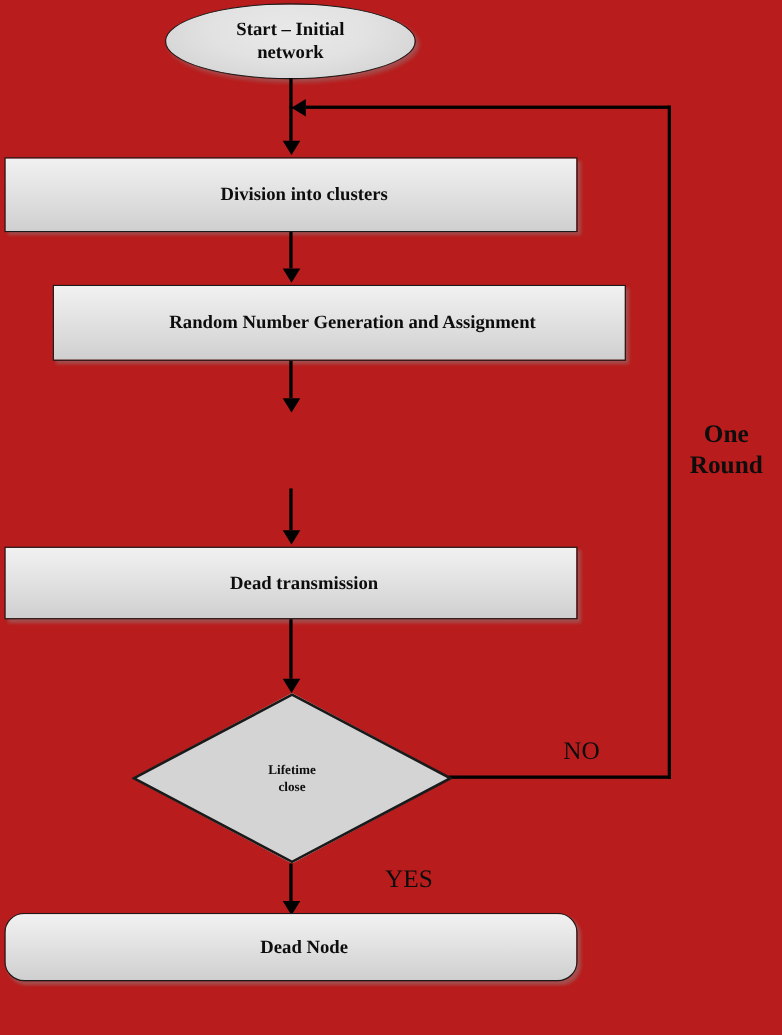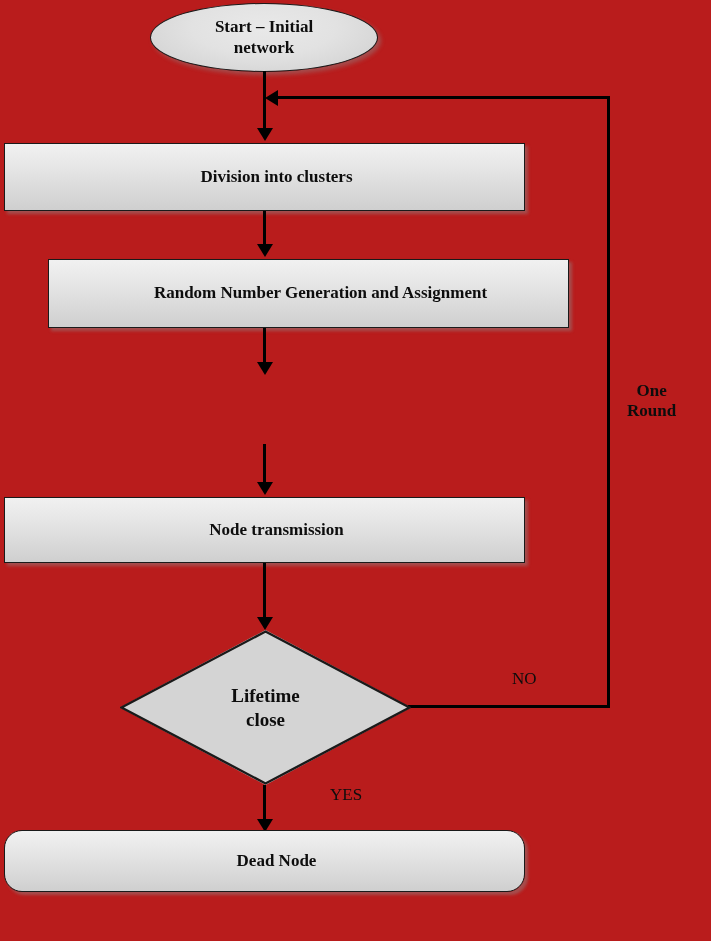--- a/index.html
+++ b/index.html
@@ -64,21 +64,21 @@
     background: #d4d4d4;
     clip-path: polygon(50% 0%, 100% 50%, 50% 100%, 0% 50%);
     box-shadow: none;
   }
   .decision .diamond-stroke {
     position: absolute;
     inset: 0;
     z-index: 2;
   }
   .decision .shape-label {
-    font-size: 19px;
+    font-size: 12px;
   }
   
   .v-line {
     position: absolute;
     width: 3px;
     background: #000000;
   }
   .h-line {
     position: absolute;
     height: 3px;
@@ -96,21 +96,21 @@
     position: absolute;
     width: 0;
     height: 0;
     border-top: 8px solid transparent;
     border-bottom: 8px solid transparent;
     border-right: 13px solid #000000;
   }
   
   .edge-label {
     position: absolute;
-    font-size: 17px;
+    font-size: 23px;
     color: #0d0d0d;
     white-space: pre-line;
     line-height: 1.2;
     text-align: center;
   }
   .edge-label.bold {
     font-weight: bold;
   }
 </style>
 </head>
@@ -140,21 +140,21 @@
   </div>
 
   <div class="v-line" style="left:263px; top:328px; height:34px;"></div>
   <div class="arrow-down" style="left:256.5px; top:362px;"></div>
 
 
   <div class="v-line" style="left:263px; top:444px; height:38px;"></div>
   <div class="arrow-down" style="left:256.5px; top:482px;"></div>
 
   <div class="proc-box" style="left:4px; top:497px; width:521px; height:66px;">
-    <span class="shape-label">Node transmission</span>
+    <span class="shape-label">Dead transmission</span>
   </div>
 
   <div class="v-line" style="left:263px; top:563px; height:54px;"></div>
   <div class="arrow-down" style="left:256.5px; top:617px;"></div>
 
   <div class="decision" style="left:120px; top:630px; width:291px; height:155px;">
     <div class="diamond-fill"></div>
     <svg class="diamond-stroke" viewBox="0 0 291 155" preserveAspectRatio="none">
       <polygon points="145.5,1.5 289.5,77.5 145.5,153.5 1.5,77.5" fill="none" stroke="#1a1a1a" stroke-width="2.4"></polygon>
     </svg>
@@ -168,19 +168,19 @@
   <div class="arrow-left" style="left:265px; top:89.5px;"></div>
 
   <span class="edge-label" style="left:480px; top:669px;margin-left:32px;">NO</span>
 
   <span class="edge-label bold" style="left:627px; top:381px;">One
 Round</span>
 
   <div class="v-line" style="left:263px; top:785px; height:42px;"></div>
   <div class="arrow-down" style="left:256.5px; top:819px;"></div>
 
-  <span class="edge-label" style="left:330px; top:785px;">YES</span>
+  <span class="edge-label" style="left:350px; top:785px;">YES</span>
 
   <div class="proc-box" style="left:4px; top:830px; width:521px; height:62px;border-radius:18px;">
     <span class="shape-label">Dead Node</span>
   </div>
 
 </div>
 
 </body></html>

